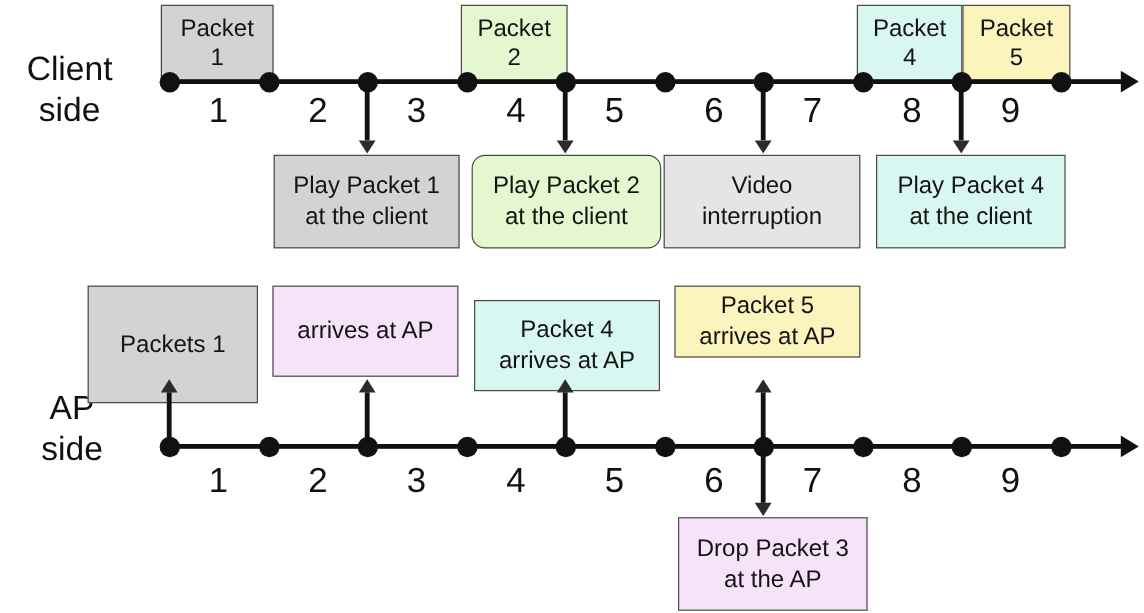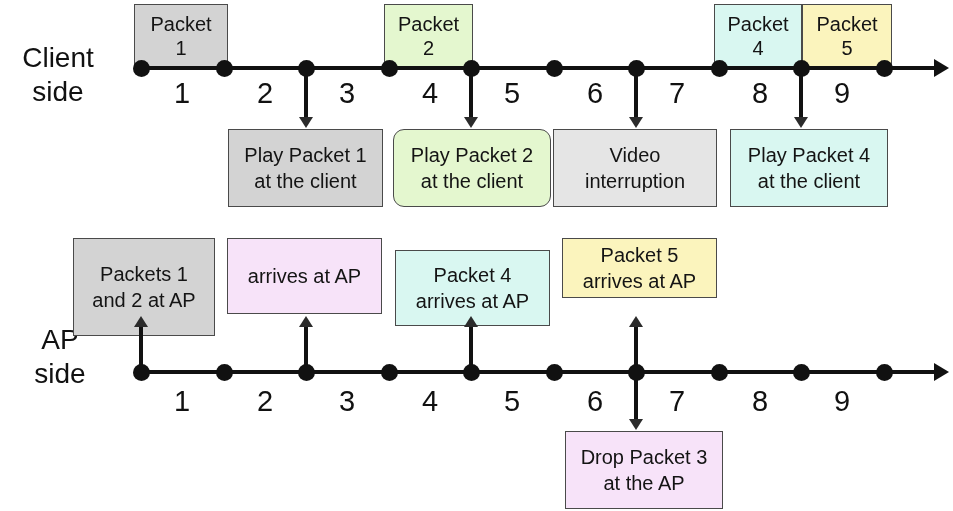--- a/index.html
+++ b/index.html
@@ -118,21 +118,20 @@
     <span>at the client</span>
   </div>
 
   <div class="side-label" style="left:2px;top:323px;width:116px;">
     <div>AP</div>
     <div>side</div>
   </div>
 
   <div class="box f-gray" style="left:73px;top:238px;width:142px;height:98px;">
     <span>Packets 1</span>
-    <span>and 2 at AP</span>
   </div>
   <div class="box f-pink" style="left:227px;top:238px;width:155px;height:76px;">
     <span>arrives at AP</span>
   </div>
   <div class="box f-cyan" style="left:395px;top:238px;width:155px;height:76px;margin-top:12px;">
     <span>Packet 4</span>
     <span>arrives at AP</span>
   </div>
   <div class="box f-yellow" style="left:562px;top:238px;width:155px;height:60px;">
     <span>Packet 5</span>

